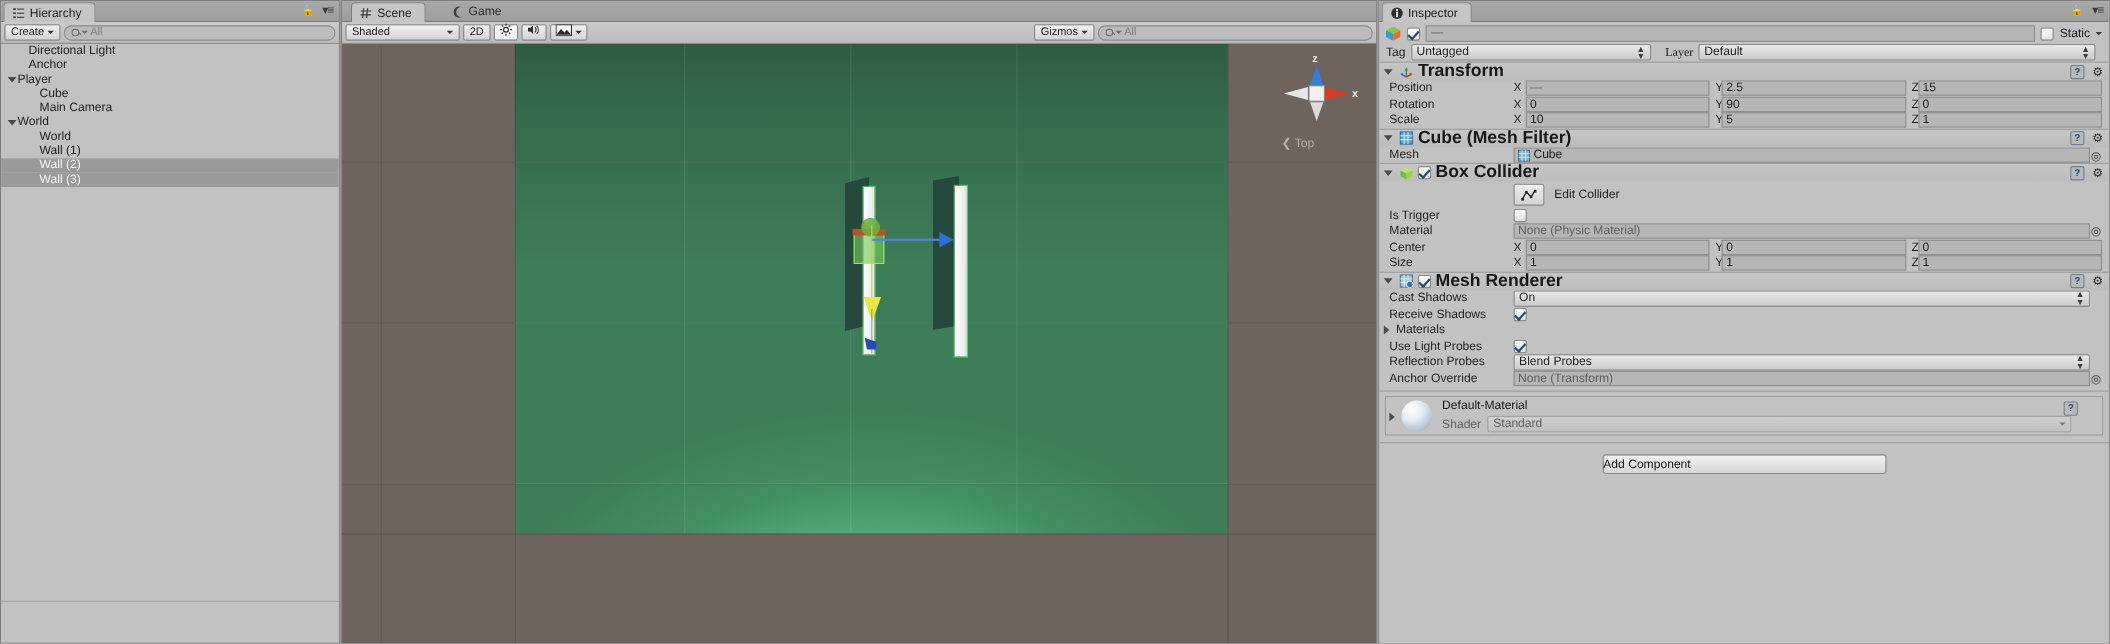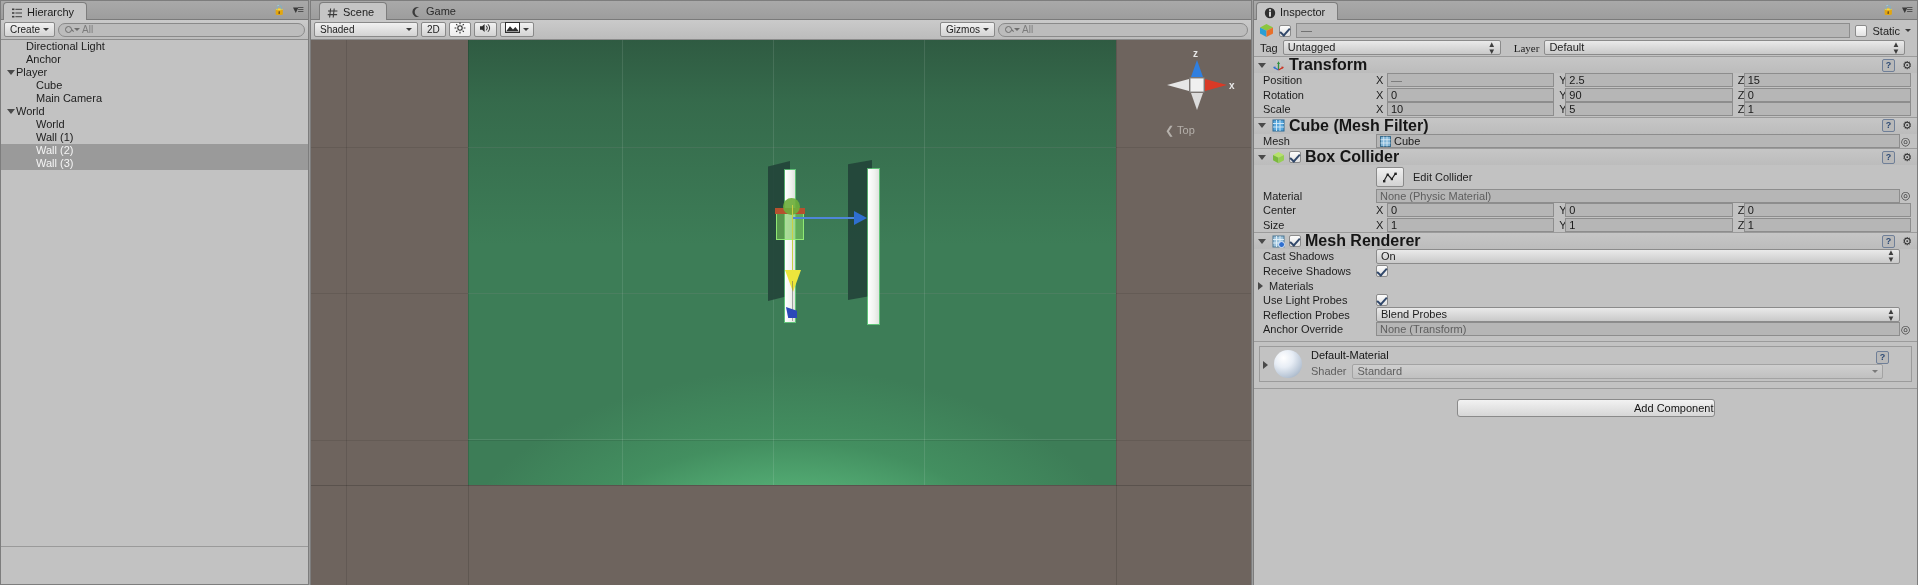--- a/index.html
+++ b/index.html
@@ -123,21 +123,21 @@
   .axis { font-size: 11px; color: #1d1d1d; width: 11px; flex: none; }
   .field { height: 14px; background: #b6b6b6; border: 1px solid #8d8d8d; font-size: 11px; color: #191919; padding: 0 3px; line-height: 12px; flex: 1; }
   .field.dim { color: #6c6c6c; }
   .objfield { height: 14px; background: #b6b6b6; border: 1px solid #8d8d8d; font-size: 11px; color: #191919; padding: 0 3px; line-height: 12px; flex: 1; display: flex; align-items: center; gap: 3px; }
   .objfield.dimtext { color: #5e5e5e; }
   .dot { width: 11px; flex: none; text-align: center; font-size: 11px; color: #333; }
   .editbtn { width: 28px; height: 20px; background: linear-gradient(#f0f0f0,#d2d2d2); border: 1px solid #8a8a8a; border-radius: 2px; display:flex;align-items:center;justify-content:center; }
 
   .matbox { margin: 4px 5px 0 5px; border: 1px solid #9b9b9b; background: #c2c2c2; height: 36px; display: flex; align-items: center; position: relative; }
   .matball { width: 28px; height: 28px; border-radius: 50%; margin-left: 14px; background: radial-gradient(circle at 34% 28%, #ffffff 0%, #e7edf5 35%, #b9c6d6 70%, #8fa0b4 100%); flex:none; }
-  .addcomp { width: 258px; height: 18px; margin: 10px auto 16px auto; background: linear-gradient(#f2f2f2,#d6d6d6); border: 1px solid #8a8a8a; border-radius: 3px; font-size: 11px; color: #141414; display: flex; align-items: center; justify-content: flex-end; }
+  .addcomp { width: 258px; height: 18px; margin: 10px auto 16px auto; background: linear-gradient(#f2f2f2,#d6d6d6); border: 1px solid #8a8a8a; border-radius: 3px; font-size: 11px; color: #141414; display: flex; align-items: center; justify-content: flex-start; }
 
   .lockico { position:absolute; right: 22px; top: 3px; font-size: 10px; color:#3a3a3a; }
   .menuico { position:absolute; right: 5px; top: 2px; font-size: 11px; color:#3a3a3a; letter-spacing:-1px;}
 </style>
 </head>
 <body>
 
 <div class="app">
 
   <div class="panel" id="hierarchy">
@@ -492,20 +492,24 @@
                 <path d="M2 11 L5.6 4.5 L9.8 9 L13.4 3.6" fill="none" stroke="#222" stroke-width="1.2"></path>
                 <rect x="1" y="10" width="2.4" height="2.4" fill="#222"></rect>
                 <rect x="12.4" y="2.6" width="2.4" height="2.4" fill="#222"></rect>
                 <rect x="4.6" y="3.6" width="2.2" height="2.2" fill="#222"></rect>
                 <rect x="8.8" y="8" width="2.2" height="2.2" fill="#222"></rect>
               </svg>
             </span>
             <span class="lab" style="margin-left:9px;text-align:right;">Edit Collider</span>
           </div>
           <div class="prow">
+            <span class="pname">Is Trigger</span>
+            <span class="cb"></span>
+          </div>
+          <div class="prow">
             <span class="pname">Material</span>
             <span class="vec">
               <span class="objfield dimtext">
                 <span>None (Physic Material)</span>
               </span>
               <span class="dot">◎</span>
             </span>
           </div>
           <div class="prow">
             <span class="pname">Center</span>

